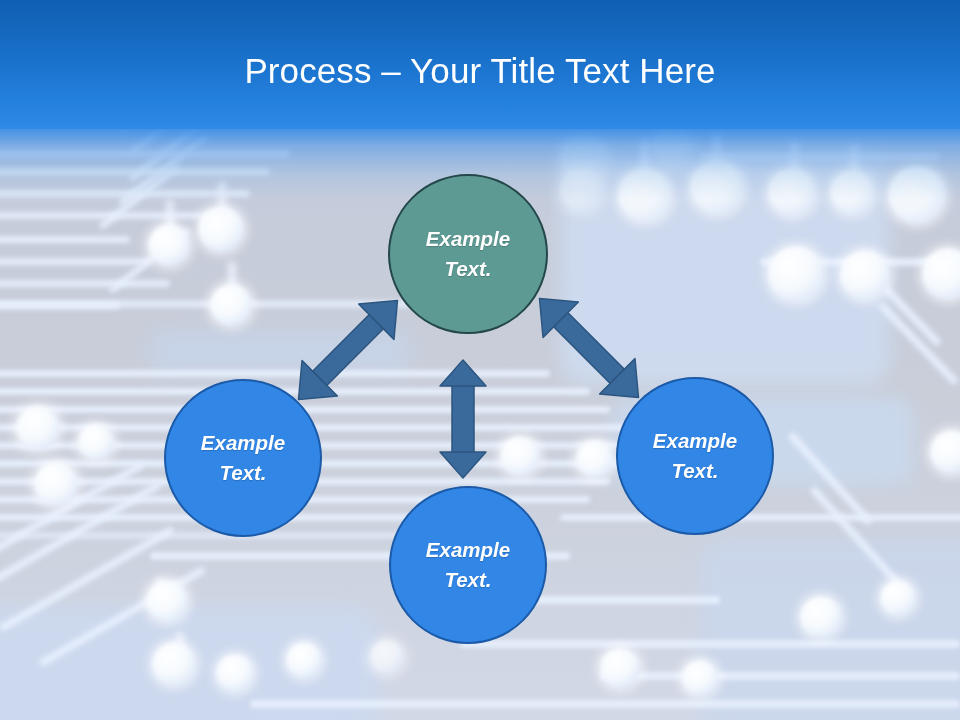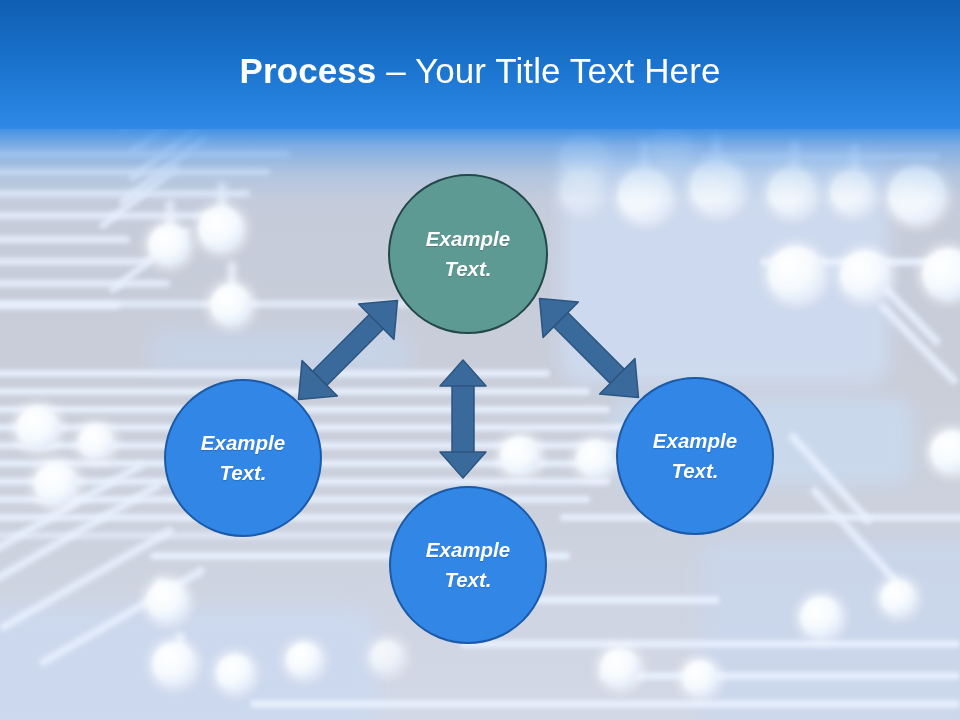--- a/index.html
+++ b/index.html
@@ -113,21 +113,21 @@
     position: absolute;
     left: 0; top: 49px;
     width: 960px;
     text-align: center;
     color: #ffffff;
     font-size: 35px;
     line-height: 44px;
     letter-spacing: .1px;
     white-space: nowrap;
   }
-  .title .t-strong { font-weight: bold; }
+  .title .t-strong { font-weight: normal; }
   .title .t-rest   { font-weight: normal; }
 
   
   .diagram { position: absolute; inset: 0; }
 
   .node {
     position: absolute;
     border-radius: 50%;
     display: flex;
     flex-direction: column;

